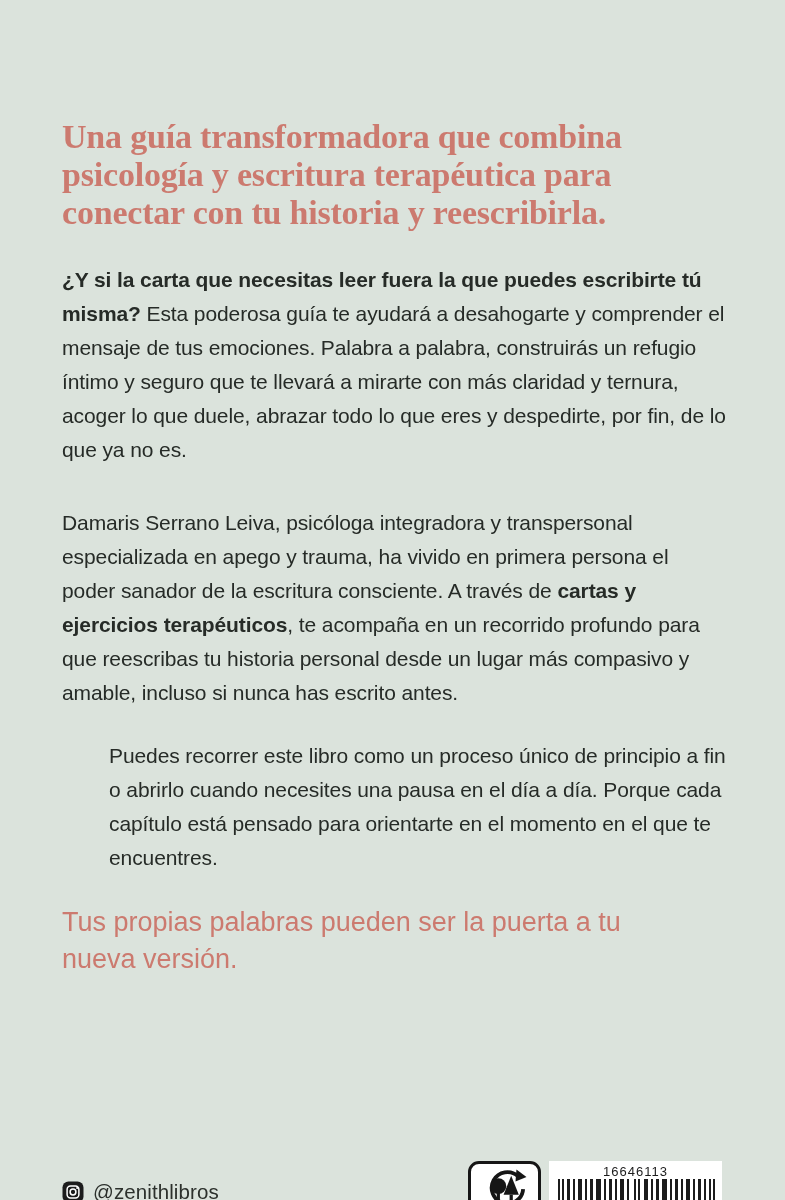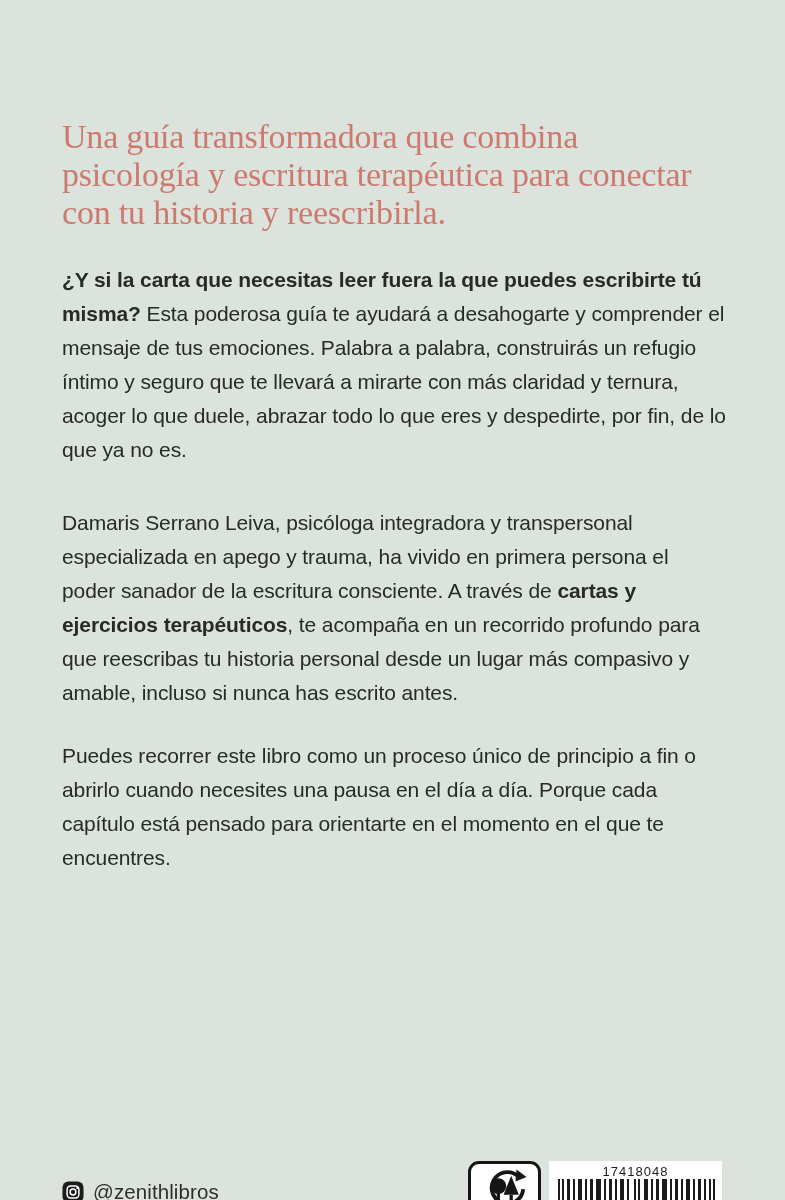--- a/index.html
+++ b/index.html
@@ -14,37 +14,37 @@
   .cover {
     position: relative;
     width: 785px;
     height: 1200px;
     padding: 0 58px 0 62px;
   }
   .headline {
     margin-top: 118px;
     max-width: 635px;
     font-family: "Liberation Serif", "DejaVu Serif", serif;
-    font-weight: 400;
+    font-weight: 700;
     font-size: 34px;
     line-height: 38px;
     letter-spacing: -0.2px;
     color: #cc7a6f;
   }
   .para {
     max-width: 665px;
     font-size: 21px;
     line-height: 34px;
     letter-spacing: -0.1px;
     color: #262b27;
   }
   .para strong { font-weight: 700; }
   .para-1 { margin-top: 31px; }
   .para-2 { margin-top: 39px; }
-  .para-3 { margin-top: 29px; }
+  .para-3 { margin-top: 29px; margin-left: 47px; }
   .closing {
     margin-top: 29px;
     max-width: 580px;
     font-size: 27px;
     line-height: 37px;
     font-weight: 400;
     color: #cc7a6f;
   }
   
   .social {
@@ -107,20 +107,21 @@
 <div class="cover">
 
   <h1 class="headline">Una guía transformadora que combina psicología y escritura terapéutica para conectar con tu historia y reescribirla.</h1>
 
   <p class="para para-1"><strong>¿Y si la carta que necesitas leer fuera la que puedes escribirte tú misma?</strong><span> Esta poderosa guía te ayudará a desahogarte y comprender el mensaje de tus emociones. Palabra a palabra, construirás un refugio íntimo y seguro que te llevará a mirarte con más claridad y ternura, acoger lo que duele, abrazar todo lo que eres y despedirte, por fin, de lo que ya no es.</span></p>
 
   <p class="para para-2"><span>Damaris Serrano Leiva, psicóloga integradora y transpersonal especializada en apego y trauma, ha vivido en primera persona el poder sanador de la escritura consciente. A través de </span><strong>cartas y ejercicios terapéuticos</strong><span>, te acompaña en un recorrido profundo para que reescribas tu historia personal desde un lugar más compasivo y amable, incluso si nunca has escrito antes.</span></p>
 
   <p class="para para-3">Puedes recorrer este libro como un proceso único de principio a fin o abrirlo cuando necesites una pausa en el día a día. Porque cada capítulo está pensado para orientarte en el momento en el que te encuentres.</p>
 
+  <p class="closing">Tus propias palabras pueden ser la puerta a tu nueva versión.</p>
 
   <div class="social">
     <div class="social-row">
       <svg class="icn" viewBox="0 0 22 22">
         <rect x="0.5" y="0.5" width="21" height="21" rx="6" fill="#1c1c1c"></rect>
         <rect x="5.1" y="5.1" width="11.8" height="11.8" rx="3.4" fill="none" stroke="#ffffff" stroke-width="1.5"></rect>
         <circle cx="11" cy="11" r="2.9" fill="none" stroke="#ffffff" stroke-width="1.5"></circle>
         <circle cx="15.1" cy="6.9" r="1" fill="#ffffff"></circle>
       </svg>
       <span class="social-label">@zenithlibros</span>
@@ -134,21 +135,21 @@
       <polygon points="36,0.5 46.5,8.5 35,13" fill="#161616"></polygon>
       <circle cx="17" cy="18" r="8.3" fill="#161616"></circle>
       <rect x="15.3" y="24" width="3.4" height="8.5" fill="#161616"></rect>
       <polygon points="30.5,7 38.5,27 22.5,27" fill="#161616"></polygon>
       <rect x="28.8" y="27" width="3.4" height="5.5" fill="#161616"></rect>
     </svg>
 
   </div>
 
   <div class="barcode-box">
-    <div class="barcode-top-number">17418048</div>
+    <div class="barcode-top-number">16646113</div>
     <svg class="barcode-svg" viewBox="0 0 160 66" preserveAspectRatio="none">
       <g fill="#1c1c1c">
         <rect x="2" y="0" width="2" height="52"></rect>
           <rect x="6" y="0" width="2" height="52"></rect>
         <rect x="11" y="0" width="3" height="46"></rect>
           <rect x="17" y="0" width="2" height="46"></rect>
         <rect x="22" y="0" width="4" height="46"></rect>
           <rect x="29" y="0" width="2" height="46"></rect>
         <rect x="34" y="0" width="3" height="46"></rect>
           <rect x="40" y="0" width="5" height="46"></rect>

